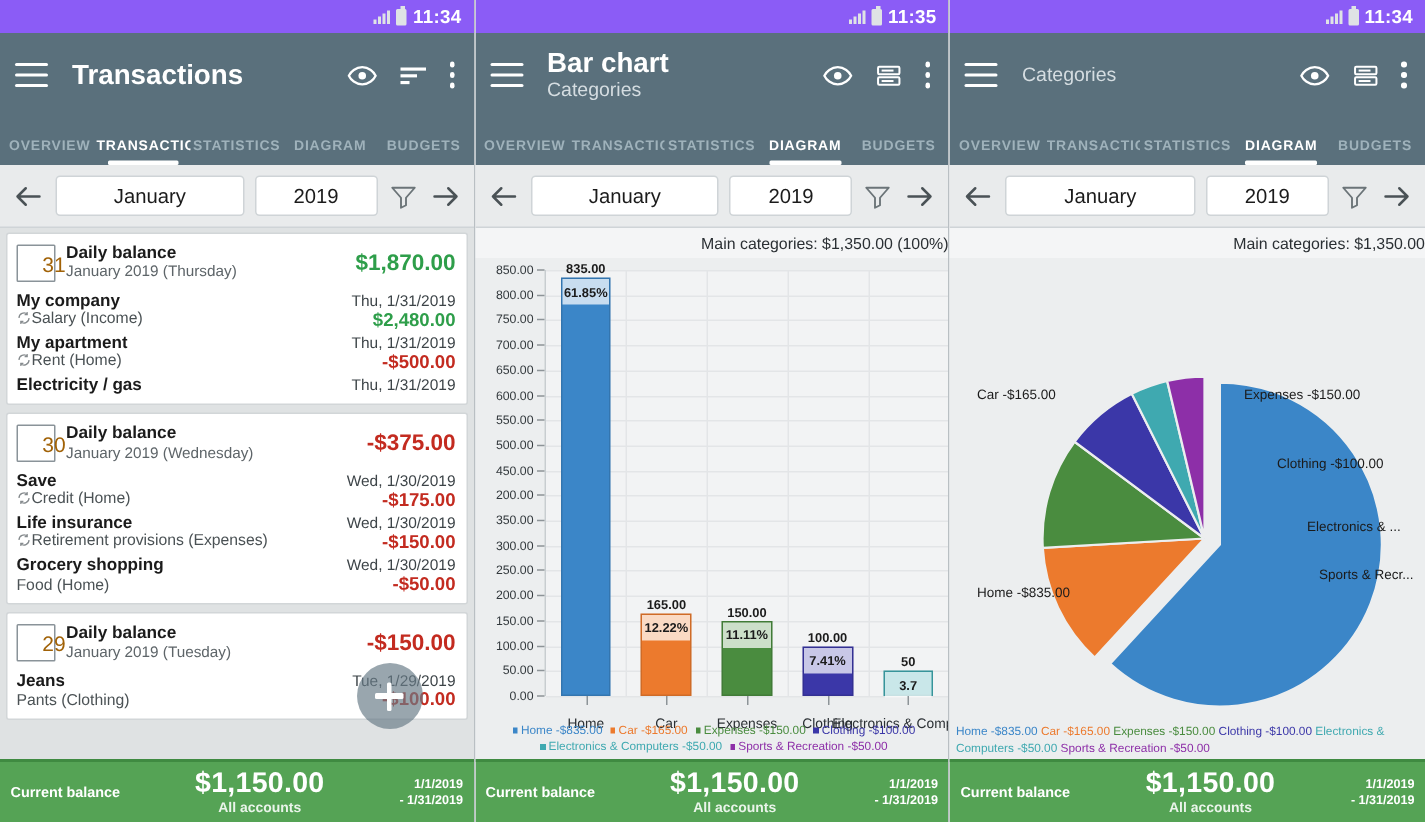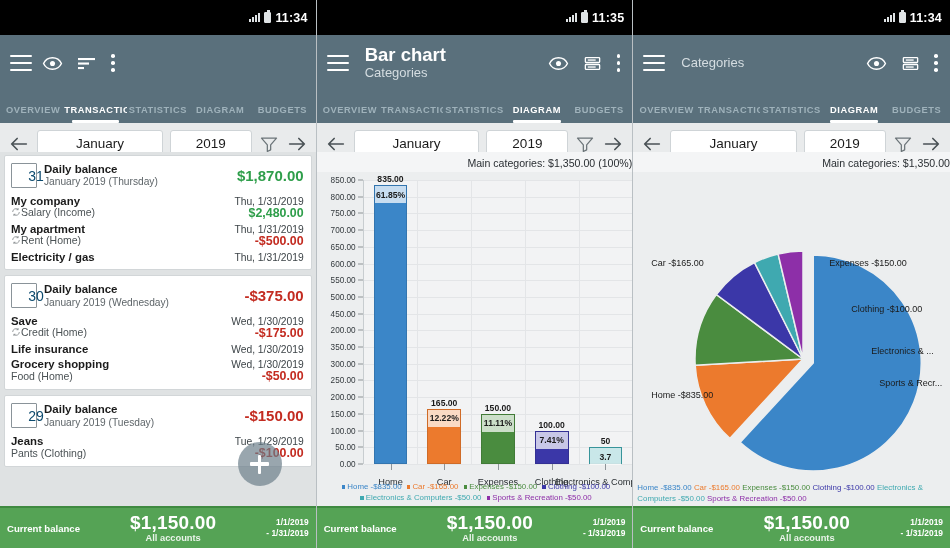--- a/index.html
+++ b/index.html
@@ -4,21 +4,21 @@
 <style>
   * { box-sizing: border-box; margin:0; padding:0; }
   html,body { width:950px; height:548px; overflow:hidden;
     font-family:"Liberation Sans", sans-serif; background:#eceff1; }
   .app { display:flex; width:950px; height:548px; }
   .panel { width:316.66px; height:548px; position:relative; overflow:hidden;
     border-right:1px solid #b9bfc3; background:#eef0f1; }
   .panel:last-child { border-right:none; }
 
   
-  .statusbar { height:35px; background:#000000; display:flex; align-items:center;
+  .statusbar { height:22px; background:#8b5cf6; display:flex; align-items:center;
     justify-content:flex-end; padding-right:8px; gap:4px; }
   .statusbar .sig { display:flex; align-items:flex-end; gap:1px; height:9px; }
   .statusbar .sig i { width:2px; background:#dfe3e5; display:block; }
   .statusbar .sig i:nth-child(1){height:3px}
   .statusbar .sig i:nth-child(2){height:5px}
   .statusbar .sig i:nth-child(3){height:7px}
   .statusbar .sig i:nth-child(4){height:9px}
   .bat { width:7px; height:11px; border:1.4px solid #dfe3e5; border-radius:1px;
     position:relative; background:#dfe3e5; }
   .bat:before{content:"";position:absolute;top:-3px;left:1.5px;width:3px;height:2px;background:#dfe3e5;}
@@ -62,21 +62,21 @@
   .pill.month { flex:1.55; }
   .pill.year { flex:1; }
   .funnel { width:20px; height:20px; flex:none; cursor:pointer; }
 
   
   .list { position:absolute; top:152px; bottom:42px; left:0; right:0;
     background:#dfe2e3; overflow:hidden; padding:3px 4px 0 4px; }
   .card { background:#fff; border:1px solid #d2d6d8; border-radius:2px;
     margin-bottom:5px; padding:4px 7px 5px 6px; }
   .dayrow { display:flex; align-items:center; gap:7px; padding:2px 0 4px 0; }
-  .daybox { width:25px; height:25px; border:1.5px solid #8a9399; color:#0c4a6e;
+  .daybox { width:25px; height:25px; border:1.5px solid #8a9399; color:#a16207;
     display:flex; align-items:center; justify-content:center; font-size:14px;
     flex:none; border-radius:1px;padding-left:24px; }
   .dayinfo { flex:1; min-width:0; }
   .dayttl { font-size:11.5px; font-weight:bold; color:#1b1b1b; line-height:1.25; }
   .daysub { font-size:10.2px; color:#5e6569; line-height:1.25; }
   .dayamt { font-size:15px; font-weight:bold; white-space:nowrap; }
   .pos { color:#2e9e4a; } .neg { color:#c32b20; }
   .txn { padding:2px 0 1px 0; }
   .txl1 { display:flex; justify-content:space-between; align-items:baseline; gap:6px; }
   .txname { font-size:11.4px; font-weight:bold; color:#1b1b1b; white-space:nowrap;
@@ -158,20 +158,23 @@
       <span class="bat"></span>
       <span class="clock">11:34</span>
     </div>
 
     <div class="appbar">
       <span class="hamb">
           <i></i>
           <i></i>
           <i></i>
         </span>
+      <div class="titlewrap">
+        <div class="title">Transactions</div>
+      </div>
       <div class="acts">
         <span class="icon eye">
           <svg width="21" height="21" viewBox="0 0 24 24">
               <path d="M12 5.5C7 5.5 3.2 9 1.8 12c1.4 3 5.2 6.5 10.2 6.5S20.8 15 22.2 12C20.8 9 17 5.5 12 5.5z" fill="none" stroke="#fff" stroke-width="1.7"></path>
               <circle cx="12" cy="12" r="2.9" fill="#fff"></circle>
             </svg>
         </span>
         <span class="icon">
           <svg width="20" height="16" viewBox="0 0 20 16">
               <rect x="1" y="3" width="17" height="2.1" fill="#fff"></rect>
@@ -286,20 +289,30 @@
                 </svg>
                 <span>Credit (Home)</span>
               </div>
               <div class="txamt neg">-$175.00</div>
             </div>
           </div>
           <div class="txn">
             <div class="txl1">
               <div class="txname">Life insurance</div>
               <div class="txdate">Wed, 1/30/2019</div>
+            </div>
+            <div class="txl2">
+              <div class="txcat">
+                <svg class="recur" viewBox="0 0 24 24">
+                  <path d="M4 12a8 8 0 0 1 13.5-5.8M20 12a8 8 0 0 1-13.5 5.8" fill="none" stroke="#5e6569" stroke-width="2"></path>
+                  <path d="M17 2.5v4h-4M7 21.5v-4h4" fill="none" stroke="#5e6569" stroke-width="2"></path>
+                </svg>
+                <span>Retirement provisions (Expenses)</span>
+              </div>
+              <div class="txamt neg">-$150.00</div>
             </div>
           </div>
           <div class="txn">
             <div class="txl1">
               <div class="txname">Grocery shopping</div>
               <div class="txdate">Wed, 1/30/2019</div>
             </div>
             <div class="txl2">
               <div class="txcat">
                 <span>Food (Home)</span>

